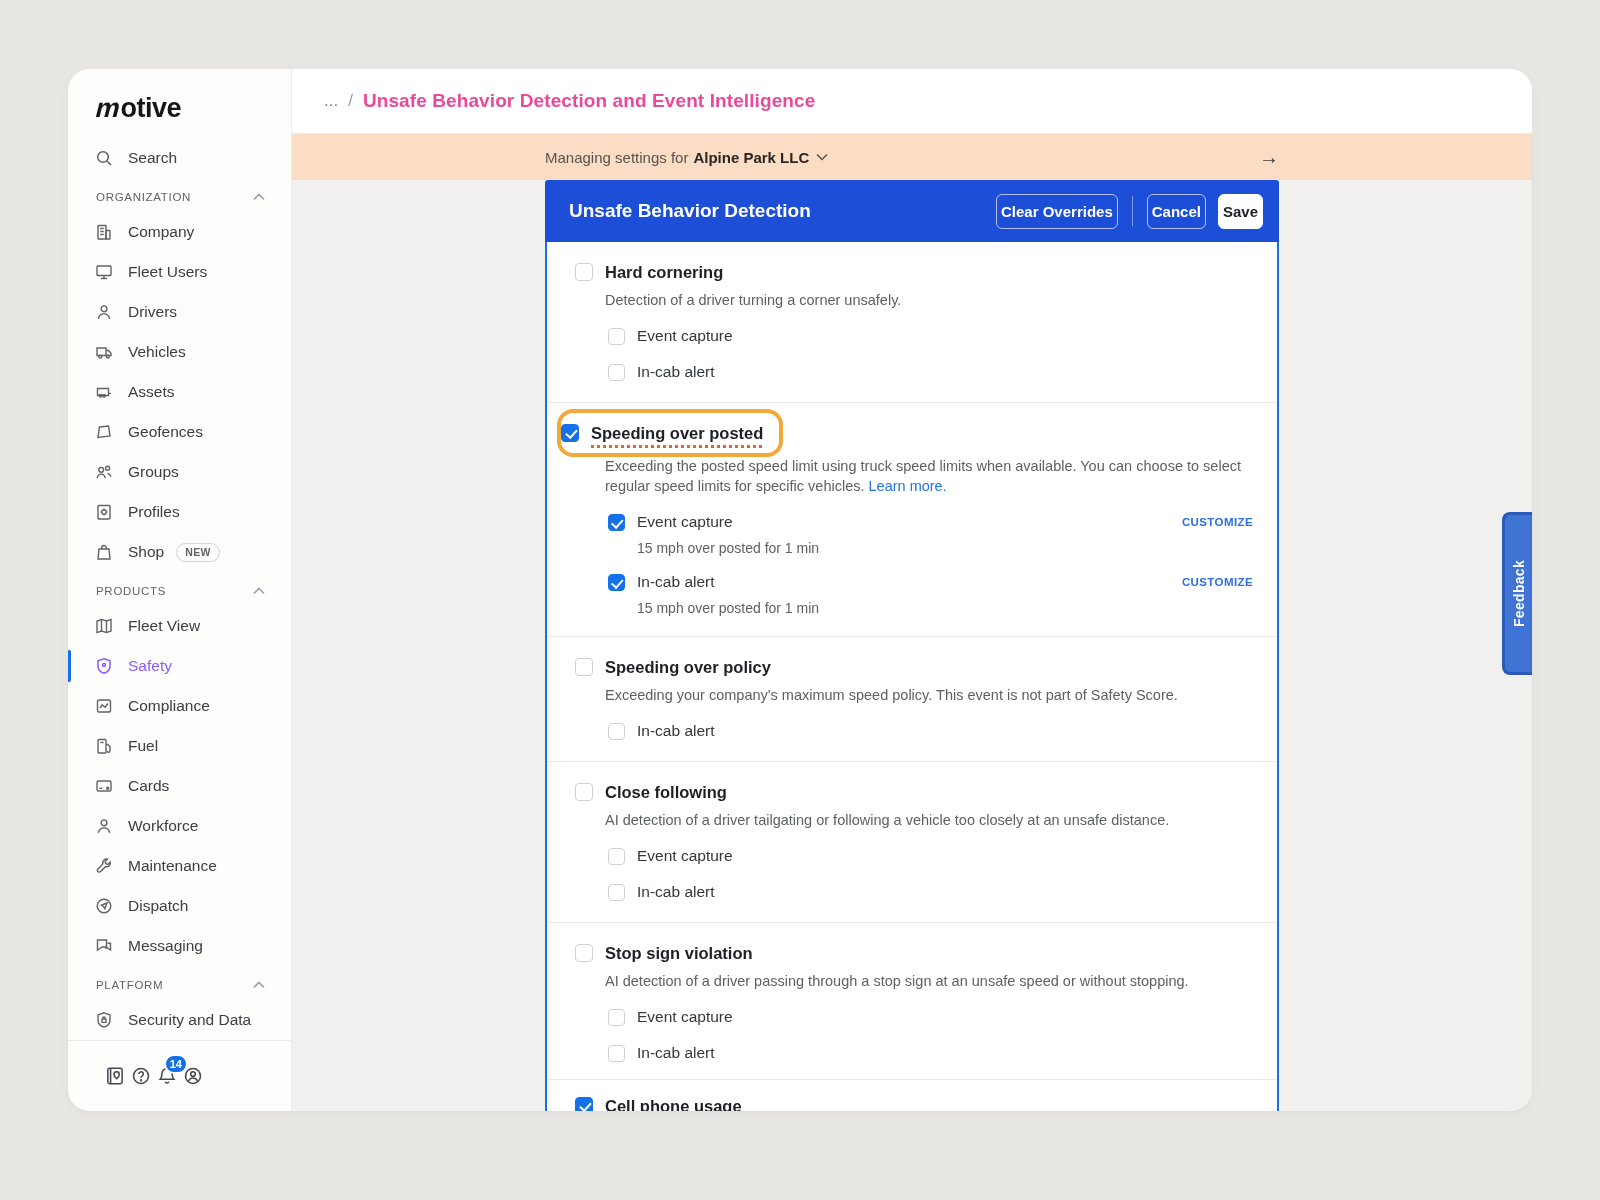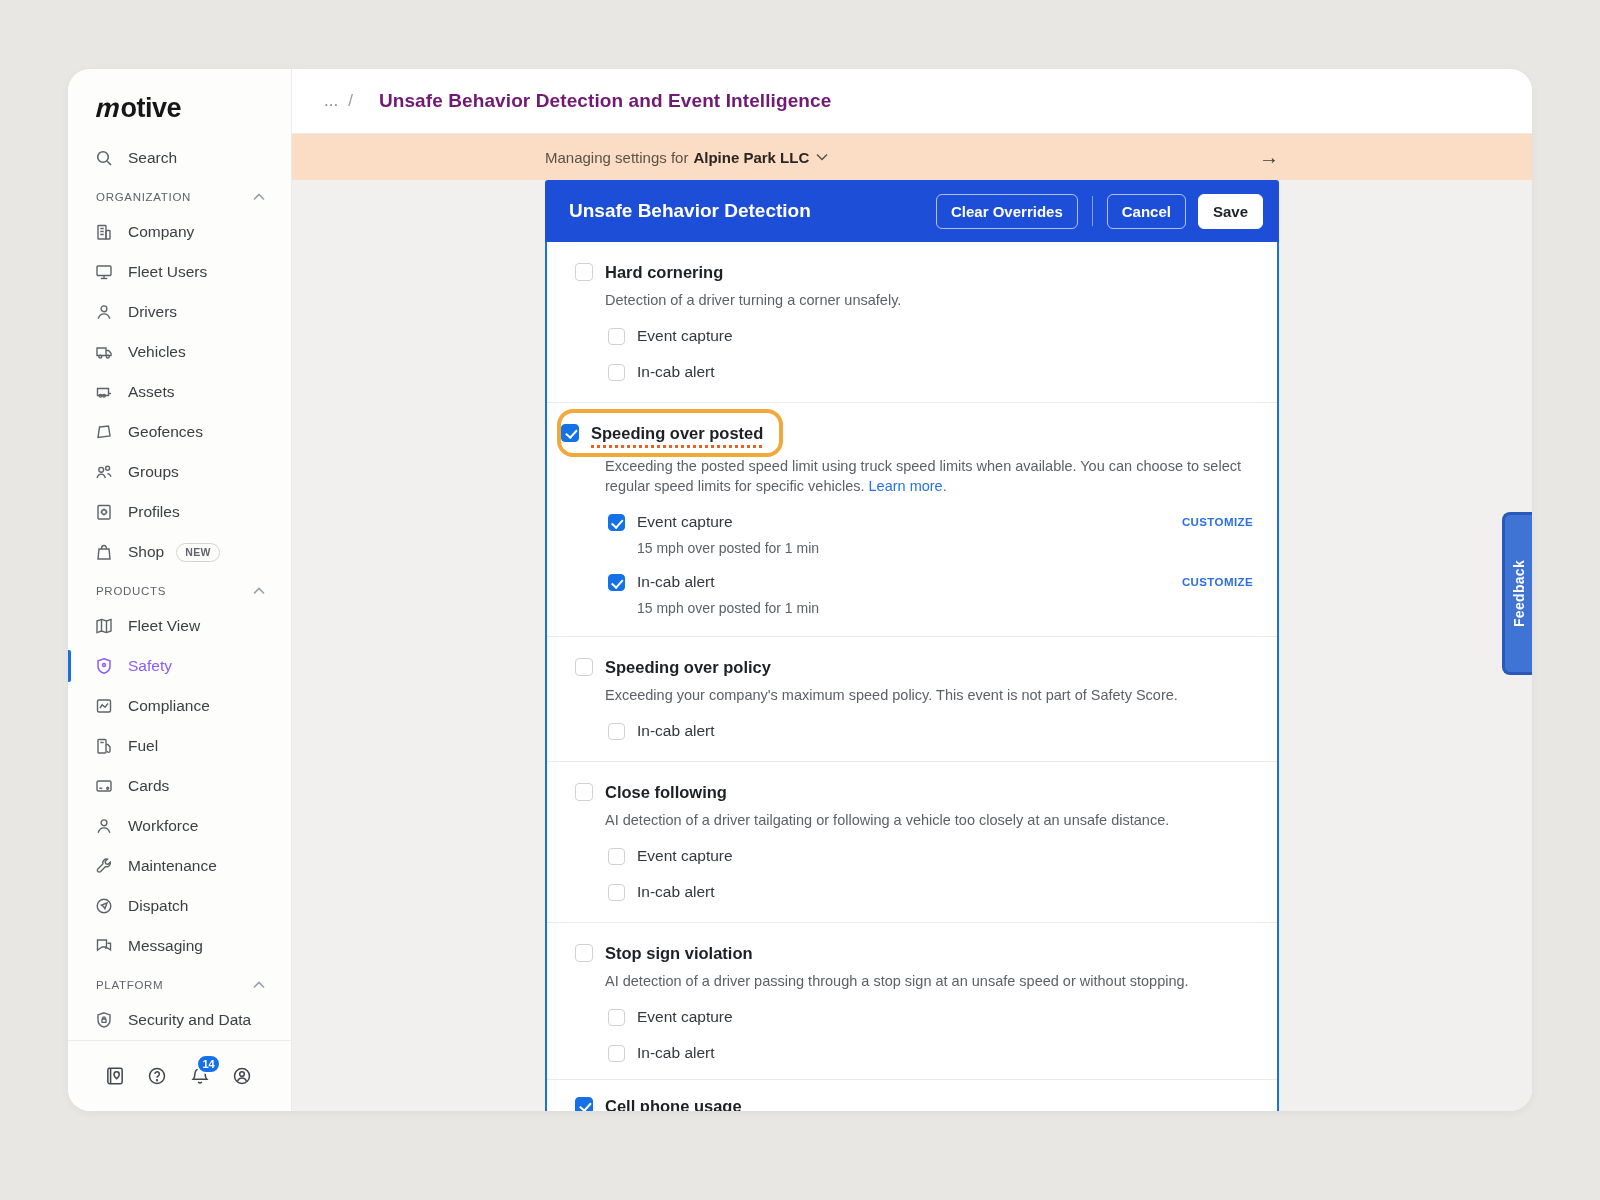--- a/index.html
+++ b/index.html
@@ -16,44 +16,44 @@
   .logo .m { display:inline-block; transform:skewX(-14deg); margin-right:1px; }
   .srow { display:flex; align-items:center; height:40px; padding-left:26px; cursor:pointer; position:relative; }
   .srow .sicon { width:20px; height:20px; flex:none; color:#5f6368; display:flex; align-items:center; }
   .srow .slabel { margin-left:14px; font-size:15.5px; color:#3c4043; white-space:nowrap; }
   .srow.active .sicon, .srow.active .slabel { color:#8b5cf6; }
   .srow.active::before { content:""; position:absolute; left:0; top:4px; bottom:4px; width:3px; background:#176fe8; border-radius:0 2px 2px 0; }
   .ssec { display:flex; align-items:center; justify-content:space-between; height:34px; padding:4px 26px 0 28px; cursor:pointer; }
   .ssec .seclabel { font-size:11.5px; font-weight:400; letter-spacing:.7px; color:#5f6368; }
   .ssec .chev { color:#9aa2ab; }
   .new-badge { margin-left:12px; font-size:10.5px; font-weight:600; color:#5f6368; border:1px solid #d4d4d2; border-radius:10px; padding:2.5px 8px; letter-spacing:.4px; }
-  .side-footer { flex:none; height:71px; border-top:1px solid #ecebe9; display:flex; align-items:center; justify-content:space-between; padding:0 36px 0 34px; }
+  .side-footer { flex:none; height:71px; border-top:1px solid #ecebe9; display:flex; align-items:center; padding:0 36px 0 34px; }
   .fbtn { position:relative; width:26px; height:26px; display:flex; align-items:center; justify-content:center; color:#43484e; cursor:pointer; }
   .nbadge { position:absolute; top:-9px; right:-8px; min-width:20px; height:20px; border-radius:10px; background:#1471e8; color:#fff;
     font-size:11px; font-weight:700; display:flex; align-items:center; justify-content:center; padding:0 4px; border:2px solid #fdfdfc; }
 
   
   .main { flex:1; display:flex; flex-direction:column; position:relative; min-width:0; }
   .topbar { height:65px; flex:none; background:#fff; border-bottom:1px solid #eceae7; display:flex; align-items:center; padding-left:32px; }
   .bc-ellipsis { color:#80868b; font-size:17px; cursor:pointer; }
   .bc-sep { color:#9aa0a6; font-size:17px; margin:0 10px; }
-  .bc-title { color:#701a75; font-size:19px; font-weight:700; letter-spacing:.1px;margin-left:16px; }
+  .bc-title { color:#ec4899; font-size:19px; font-weight:700; letter-spacing:.1px; }
 
   .banner { height:46px; flex:none; background:#fbdcc4; display:flex; justify-content:center; }
   .banner-inner { width:734px; display:flex; align-items:center; justify-content:space-between; }
   .banner-text { display:flex; align-items:center; font-size:15px; color:#5b5249; }
   .banner-text b { color:#2b2622; margin-left:5px; font-weight:700; }
   .banner-chev { margin-left:7px; color:#5b5249; display:flex; }
   .banner-arrow { font-size:20px; color:#3d3833; cursor:pointer; line-height:1; }
 
   .content { flex:1; background:#f1f0ee; display:flex; justify-content:center; overflow:hidden; }
   .card { width:734px; flex:none; display:flex; flex-direction:column; }
   .card-header { height:62px; flex:none; background:#1d4ed8; border-radius:3px 3px 0 0; display:flex; align-items:center; padding:0 16px 0 24px; }
   .card-title { color:#fff; font-size:19px; font-weight:700; flex:1; }
-  .btn { font-size:15px; font-weight:700; border-radius:6px; padding:8px 14px; cursor:pointer; white-space:nowrap; }
+  .btn { font-size:15px; font-weight:700; border-radius:6px; padding:8px 4px; cursor:pointer; white-space:nowrap; }
   .btn.ghost { color:#fff; border:1px solid rgba(255,255,255,.65); background:transparent; }
   .hdr-divider { width:1px; height:30px; background:rgba(255,255,255,.45); margin:0 14px; }
   .btn.primary { background:#fff; color:#1d2126; border:1px solid #fff; margin-left:12px; }
   .card-body { flex:1; background:#fff; border-left:2px solid #1471e8; border-right:2px solid #1471e8; }
 
   .sec { padding:18px 24px 18px 28px; border-bottom:1px solid #eceae8; }
   .sec:last-child { border-bottom:none; padding-top:14px; }
   .sec:nth-child(5) { padding-bottom:14px; }
   .prow { display:inline-flex; align-items:center; }
   .prow.ring { border:4px solid #f2a93c; border-radius:16px; padding:8px 16px 8px 0; margin:-12px -20px -6px -18px; }

